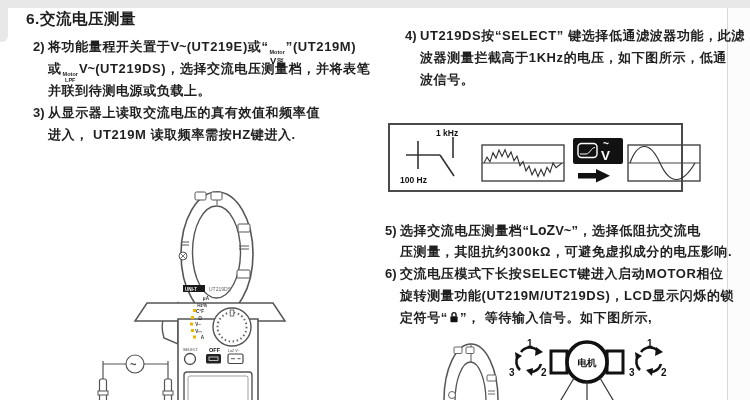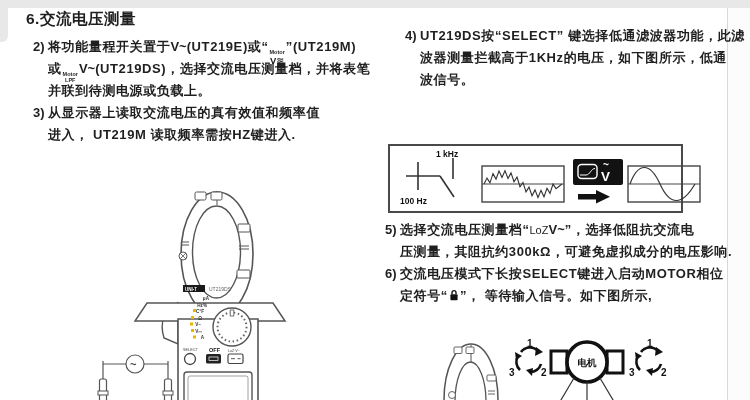--- a/index.html
+++ b/index.html
@@ -15,27 +15,27 @@
   .heading{position:absolute;left:26px;top:9px;font-size:15.5px;font-weight:bold;letter-spacing:0.5px;}
 
   .textcol{position:absolute;font-size:13px;font-weight:600;letter-spacing:0.6px;line-height:22px;white-space:nowrap;}
   .col-left{left:33px;top:36px;width:350px;}
   .item4{left:385px;top:25px;width:345px;margin-left:20px;}
   .items56{left:385px;top:219px;width:345px;}
   .line{height:22px;}
   .cont{padding-left:15px;}
   .num{display:inline-block;width:15px;letter-spacing:0;}
   .vbold{font-weight:bold;letter-spacing:0;}
-  .loz{font-size:11px;font-weight:normal;letter-spacing:0;}
+  .loz{font-size:14px;font-weight:bold;letter-spacing:0;}
   .sym{display:inline-flex;flex-direction:column;align-items:center;line-height:1;vertical-align:-3px;margin:0 1px;}
   .sym-top{font-size:5.5px;font-weight:bold;letter-spacing:0;}
   .sym-main{font-size:9.5px;font-weight:bold;letter-spacing:0;}
   .lock{vertical-align:-1px;margin:0 1px;}
 
-  .wave-box{position:absolute;left:388px;top:123px;width:295px;height:69px;border:2px solid #4a4a4a;box-sizing:border-box;background:#fff;margin-top:21px;}
+  .wave-box{position:absolute;left:388px;top:123px;width:295px;height:69px;border:2px solid #4a4a4a;box-sizing:border-box;background:#fff;}
   .illu{position:absolute;}
   svg text{font-family:"Liberation Sans","DejaVu Sans",sans-serif;}
 </style>
 </head>
 <body>
 
 <div class="page">
   <div class="edge-top"></div>
   <div class="edge-left"></div>
   <div class="edge-right-line"></div>
@@ -99,20 +99,21 @@
         <line x1="238" y1="38" x2="310" y2="38" stroke="#444" stroke-width="1"></line>
         <path d="M240,38 C248,16 260,16 270,38 C280,60 292,60 305,38" fill="none" stroke="#333" stroke-width="1.2"></path>
       </g>
     </svg>
   </div>
 
   <div class="textcol items56">
     <div class="line"><span class="num">5)</span><span>选择交流电压测量档“</span><span class="loz">LoZ</span><span class="vbold">V~</span><span>”，选择低阻抗交流电</span></div>
     <div class="line cont">压测量，其阻抗约300kΩ，可避免虚拟成分的电压影响.</div>
     <div class="line"><span class="num">6)</span><span>交流电压模式下长按SELECT键进入启动MOTOR相位</span></div>
+    <div class="line cont">旋转测量功能(UT219M/UT219DS)，LCD显示闪烁的锁</div>
     <div class="line cont"><span>定符号“</span><svg class="lock" width="10" height="12" viewBox="0 0 10 12">
           <path d="M3,5.2 V3.6 a2,2 0 0 1 4,0 V5.2" stroke="#111" stroke-width="1.4" fill="none"></path>
           <rect x="1.4" y="5.2" width="7.2" height="6" rx="1" fill="#111"></rect>
         </svg><span>”， 等待输入信号。如下图所示,</span></div>
   </div>
 
   <svg class="illu" style="left:85px;top:186px;" width="215" height="230" viewBox="0 0 215 230">
     <g stroke="#555" fill="#fff">
 
       <ellipse cx="132" cy="68" rx="36" ry="62" stroke-width="1.6"></ellipse>

